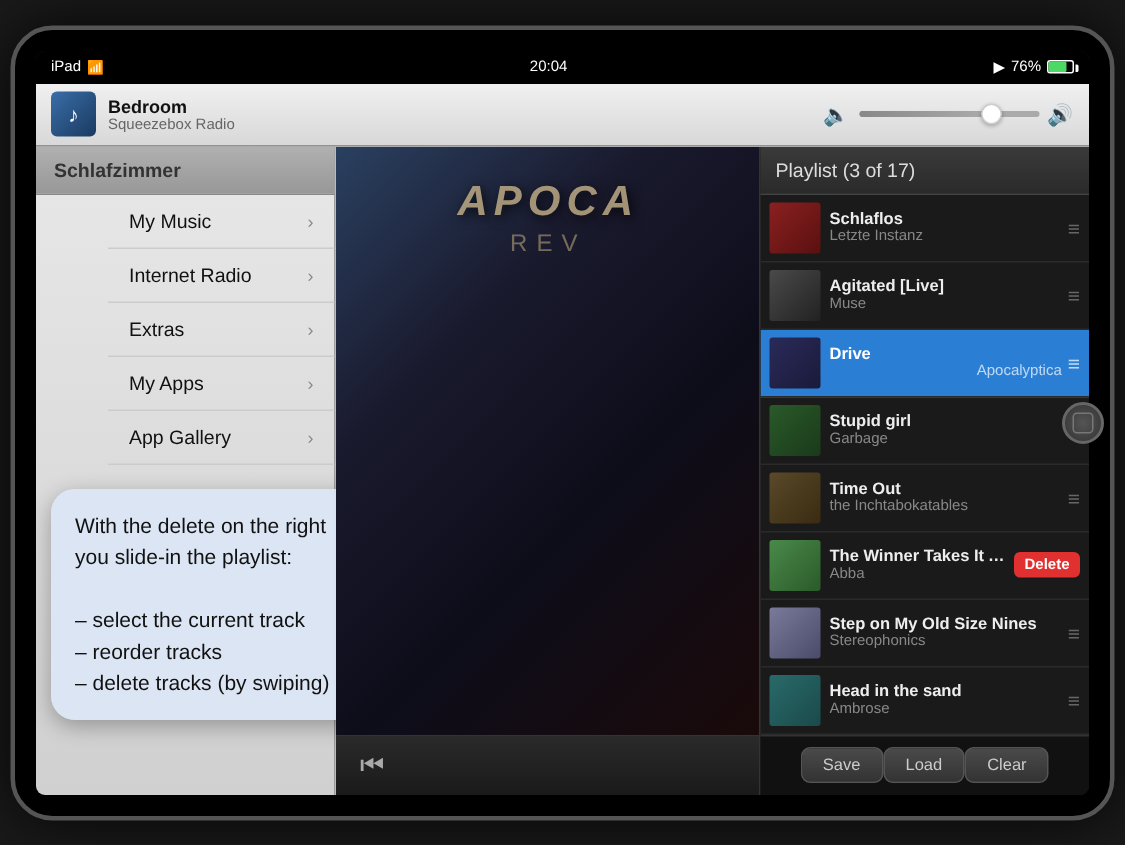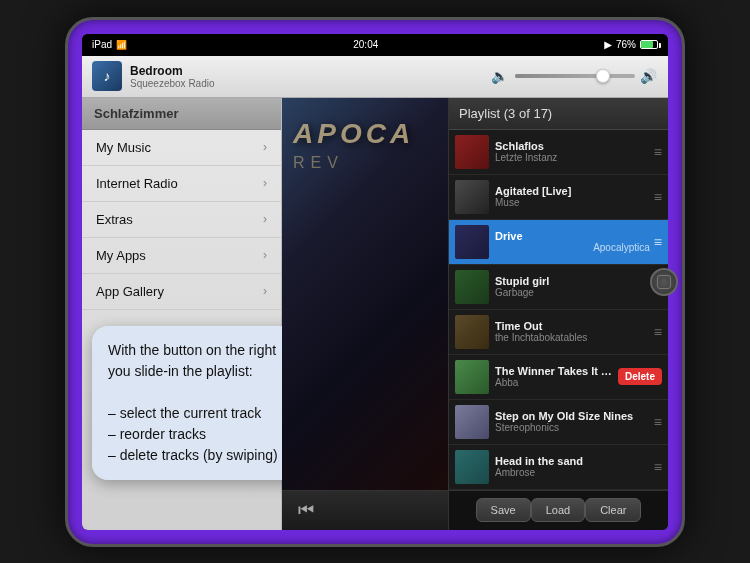--- a/index.html
+++ b/index.html
@@ -8,23 +8,23 @@
       height: 563px;
       background: #1a1a1a;
       font-family: 'Helvetica Neue', Helvetica, Arial, sans-serif;
       overflow: hidden;
       display: flex;
       align-items: center;
       justify-content: center;
     }
 
     .device-frame {
-      width: 620px;
+      width: 736px;
       height: 530px;
-      background: #6d28d9;
+      background: #000000;
       border-radius: 28px;
       border: 3px solid #555;
       box-shadow: 0 0 40px rgba(0,0,0,0.8), inset 0 0 10px rgba(0,0,0,0.5);
       position: relative;
       overflow: hidden;
     }
 
     .device-screen {
       position: absolute;
       top: 14px;
@@ -179,25 +179,26 @@
     .sidebar-header {
       background: linear-gradient(to bottom, #b0b0b0, #989898);
       padding: 8px 12px;
       font-size: 13px;
       font-weight: bold;
       color: #333;
       border-bottom: 1px solid #888;
     }
     .sidebar-item {
       display: flex;
-      align-items: flex-start;
+      align-items: flex-end;
       justify-content: space-between;
       padding: 10px 14px;
       border-bottom: 1px solid #ccc;
       cursor: pointer;
+      margin-left: 48px;
     }
     .sidebar-item-label {
       font-size: 13px;
       color: #111;
       font-weight: 500;
     }
     .sidebar-chevron {
       font-size: 12px;
       color: #888;
     }
@@ -214,20 +215,21 @@
       top: 0;
       left: 0;
       right: 0;
       bottom: 40px;
       background: linear-gradient(135deg, #2a4060 0%, #1a1a2e 30%, #0d0d1a 60%, #1a0a0a 100%);
       display: flex;
       align-items: center;
       justify-content: center;
     }
     .album-text-overlay {
+      text-align: center;
       position: absolute;
       top: 20px;
       left: 11px;
       right: 10px;
     }
     .album-title-big {
       font-size: 28px;
       font-weight: bold;
       color: rgba(200,180,140,0.8);
       letter-spacing: 4px;
@@ -453,21 +455,21 @@
         <div class="sidebar-item">
           <span class="sidebar-item-label">My Apps</span>
           <span class="sidebar-chevron">›</span>
         </div>
         <div class="sidebar-item">
           <span class="sidebar-item-label">App Gallery</span>
           <span class="sidebar-chevron">›</span>
         </div>
 
         <div class="tooltip-bubble">
-          <div>With the button on the right</div>
+          <div>With the delete on the right</div>
           <div>you slide-in the playlist:</div>
           <br>
           <div>– select the current track</div>
           <div>– reorder tracks</div>
           <div>– delete tracks (by swiping)</div>
         </div>
       </div>
 
       <div class="content-area">
         <div class="album-art-bg">

